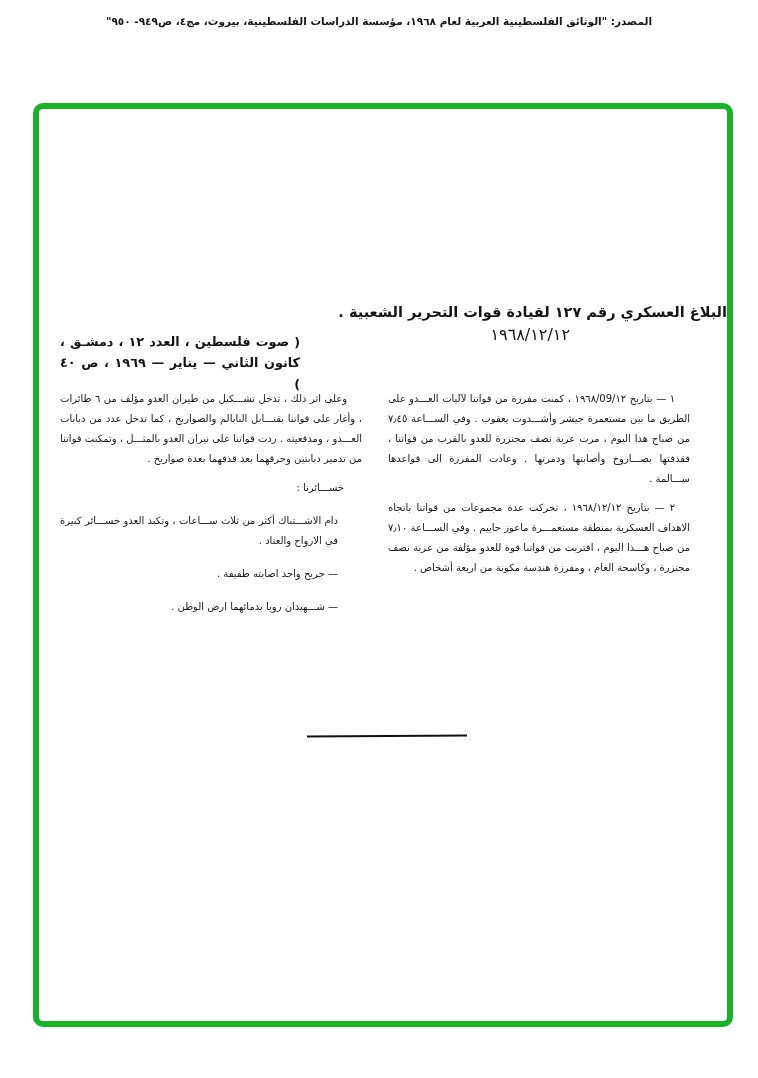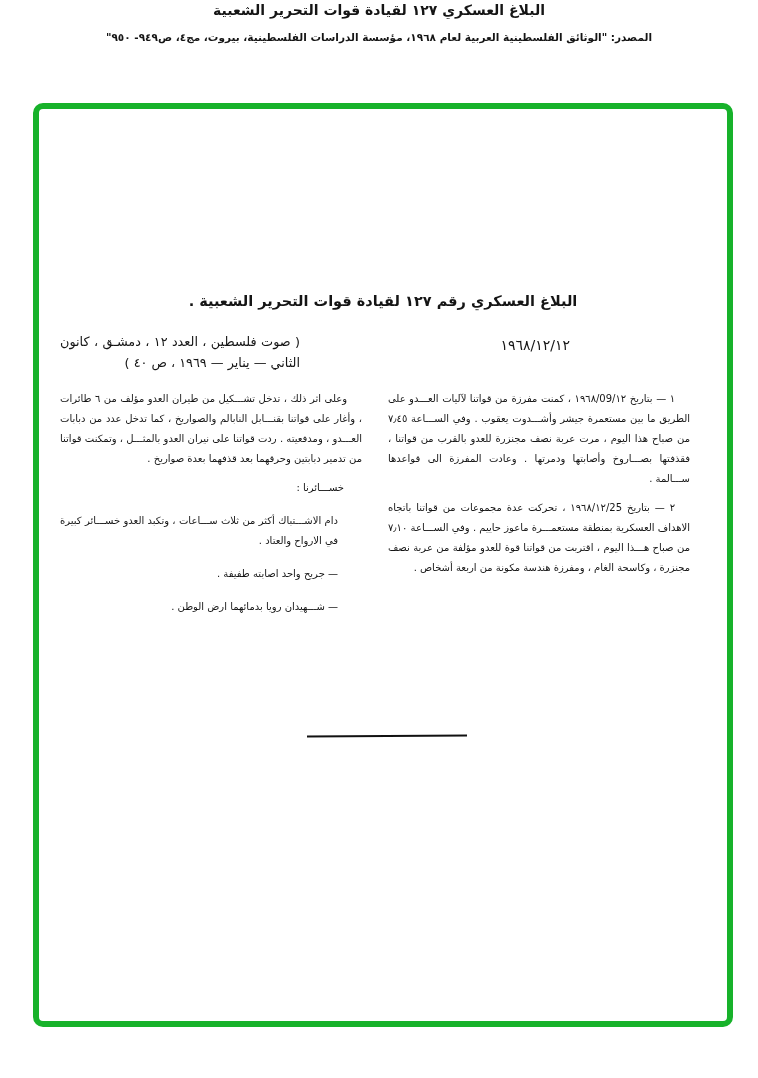--- a/index.html
+++ b/index.html
@@ -44,46 +44,46 @@
     width: 688px;
     height: 912px;
     border: 6px solid #17b22a;
     border-radius: 10px;
     background: #ffffff;
   }
 
   
   .doc-title {
     position: absolute;
-    top: 184px;
+    top: 195px;
     left: 0;
     right: 0;
     direction: rtl;
-    text-align: center;
     font-size: 14.5px;
     font-weight: bold;
   }
 
   
   .meta-date {
     position: absolute;
-    top: 228px;
+    top: 216px;
     right: 157px;
     direction: rtl;
-    font-size: 14px;
+    font-size: 16px;
   }
   .meta-citation {
     position: absolute;
     top: 222px;
     left: 21px;
     width: 240px;
     direction: rtl;
     text-align: justify;
     font-size: 12.8px;
     line-height: 21px;
+    font-weight: bold;
   }
 
   
   .columns {
     position: absolute;
     top: 280px;
     left: 21px;
     right: 37px;
     direction: rtl;
     display: flex;
@@ -114,36 +114,35 @@
     width: 160px;
     height: 0;
     border-top: 2px solid #111;
     transform: rotate(-0.4deg);
   }
 </style>
 </head>
 <body>
 
 <div class="page-header">
-  <div class="h-title">البلاغ العسكري ١٢٧ لقيادة قوات التحرير الشعبية</div>
   <div class="h-source">المصدر: "الوثائق الفلسطينية العربية لعام ١٩٦٨، مؤسسة الدراسات الفلسطينية، بيروت، مج٤، ص٩٤٩- ٩٥٠"</div>
 </div>
 
 <div class="frame" style="border-color: rgb(23, 178, 42);">
 
   <div class="doc-title">البلاغ العسكري رقم ١٢٧ لقيادة قوات التحرير الشعبية .</div>
 
   <div class="meta-date">١٩٦٨/١٢/١٢</div>
 
   <div class="meta-citation">( صوت فلسطين ، العدد ١٢ ، دمشـق ، كانون الثاني — يناير — ١٩٦٩ ، ص ٤٠ )</div>
 
   <div class="columns">
     <div class="col col-right">
         <p>١ — بتاريخ ١٩٦٨/09/١٢ ، كمنت مفرزة من قواتنا لآليات العـــدو على الطريق ما بين مستعمرة جيشر وأشـــدوت يعقوب . وفي الســـاعة ٧٫٤٥ من صباح هذا اليوم ، مرت عربة نصف مجنزرة للعدو بالقرب من قواتنا ، فقذفتها بصـــاروخ وأصابتها ودمرتها . وعادت المفرزة الى قواعدها ســـالمة .</p>
-        <p>٢ — بتاريخ ١٩٦٨/١٢/25 ، تحركت عدة مجموعات من قواتنا باتجاه الاهداف العسكرية بمنطقة مستعمـــرة ماعوز حاييم . وفي الســـاعة ٧٫١٠ من صباح هـــذا اليوم ، اقتربت من قواتنا قوة للعدو مؤلفة من عربة نصف مجنزرة ، وكاسحة الغام ، ومفرزة هندسة مكونة من اربعة أشخاص .</p>
+        <p>٢ — بتاريخ ١٩٦٨/١٢/١٢ ، تحركت عدة مجموعات من قواتنا باتجاه الاهداف العسكرية بمنطقة مستعمـــرة ماعوز حاييم . وفي الســـاعة ٧٫١٠ من صباح هـــذا اليوم ، اقتربت من قواتنا قوة للعدو مؤلفة من عربة نصف مجنزرة ، وكاسحة الغام ، ومفرزة هندسة مكونة من اربعة أشخاص .</p>
       </div>
     <div class="col col-left">
         <p>وعلى اثر ذلك ، تدخل تشـــكيل من طيران العدو مؤلف من ٦ طائرات ، وأغار على قواتنا بقنـــابل النابالم والصواريخ ، كما تدخل عدد من دبابات العـــدو ، ومدفعيته . ردت قواتنا على نيران العدو بالمثـــل ، وتمكنت قواتنا من تدمير دبابتين وحرقهما بعد قذفهما بعدة صواريخ .</p>
         <p>خســـائرنا :</p>
         <p>دام الاشـــتباك أكثر من ثلاث ســـاعات ، وتكبد العدو خســـائر كبيرة في الارواح والعتاد .</p>
         <p>— جريح واحد اصابته طفيفة .</p>
         <p>— شـــهيدان رويا بدمائهما ارض الوطن .</p>
       </div>
   </div>
 

